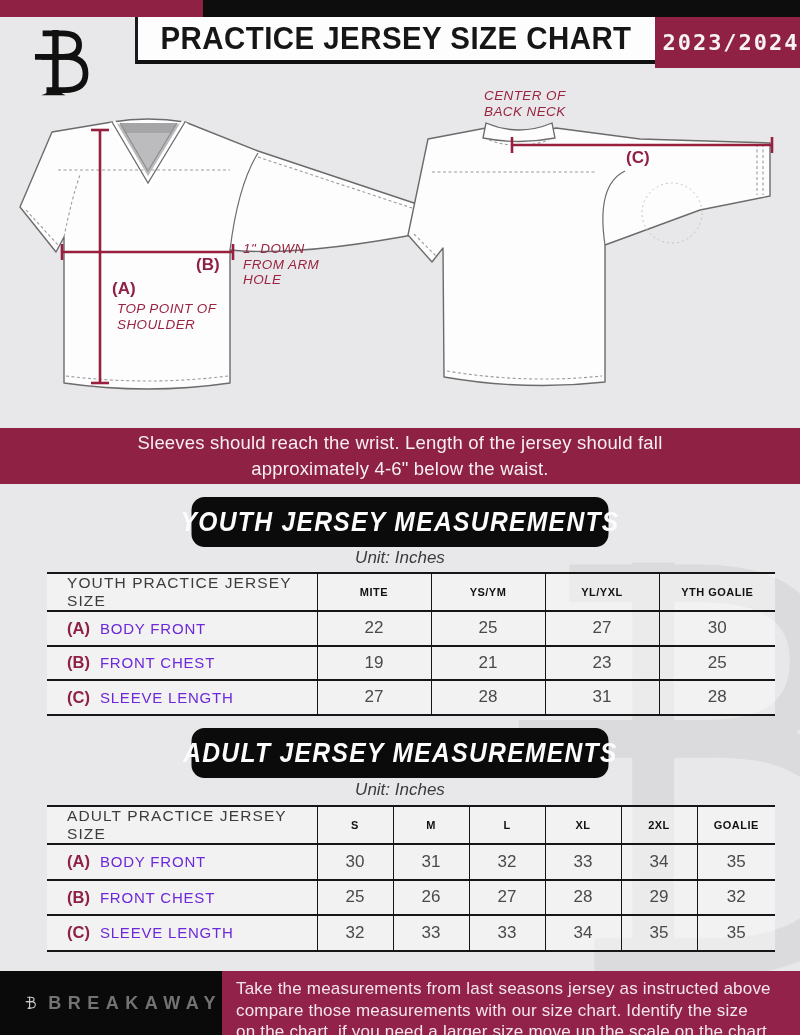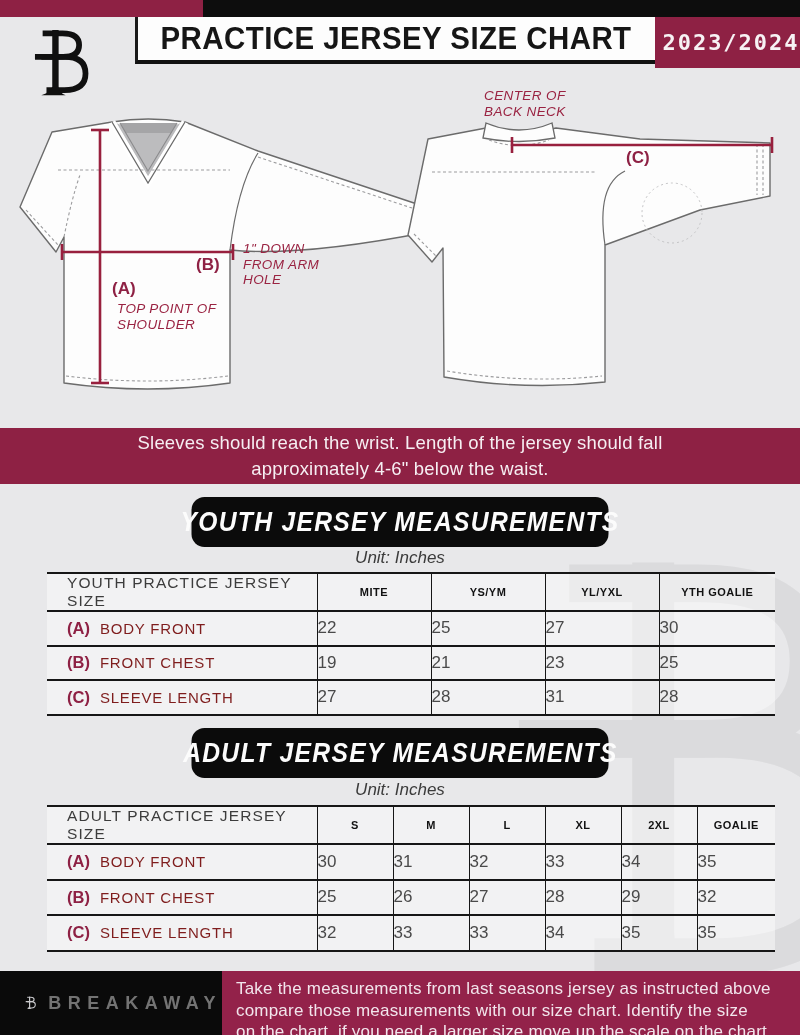--- a/index.html
+++ b/index.html
@@ -82,23 +82,23 @@
   #adult-table{top:805px;}
   .size-table tr{border-top:2.6px solid #161616;}
   .size-table tr:last-child{border-bottom:2.6px solid #161616;}
   .size-table td{padding:0;}
   .size-table td + td{border-left:1.6px solid #161616;}
   #youth-table td{height:32.5px;}
   #adult-table td{height:33.5px;}
   .c1{padding-left:20px !important;text-align:left;}
   .head .c1{font-size:15.5px;letter-spacing:1.1px;color:#3C3C3C;}
   .ch{text-align:center;font-weight:bold;font-size:11px;color:#121212;letter-spacing:0.5px;}
-  .val{text-align:left;font-size:17px;color:#4A4A4A;}
+  .val{text-align:center;font-size:17px;color:#4A4A4A;}
   .key{color:#8E2144;font-weight:bold;font-size:16.5px;margin-right:10px;}
-  .lbl{font-size:15px;letter-spacing:0.8px;color:#7f1d1d;}
+  .lbl{font-size:15px;letter-spacing:0.8px;color:#6d28d9;}
 
   
   #footer-black{
     left:0;top:971px;width:222px;height:64px;background:#0A0A0A;
     display:flex;align-items:center;z-index:2;
   }
   #footer-logo{width:34px;height:40px;margin-left:24px;color:#C9C9CC;}
   #footer-brand{
     color:#737373;font-size:18px;font-weight:bold;letter-spacing:6.5px;margin-left:12px;white-space:nowrap;
   }

